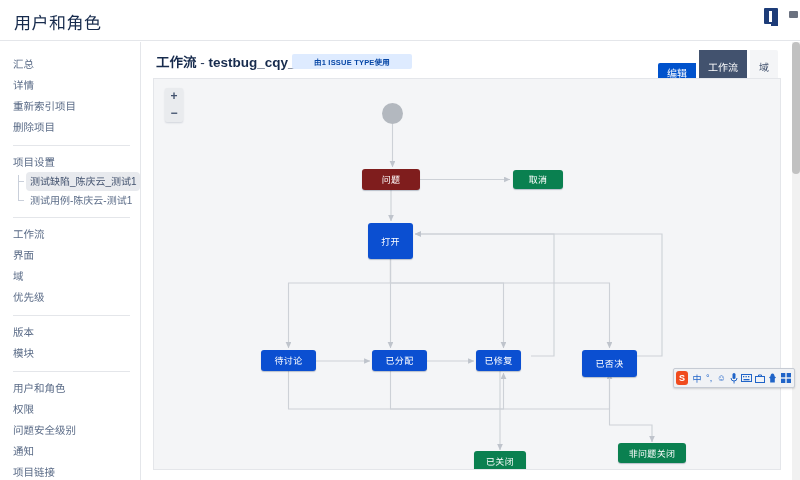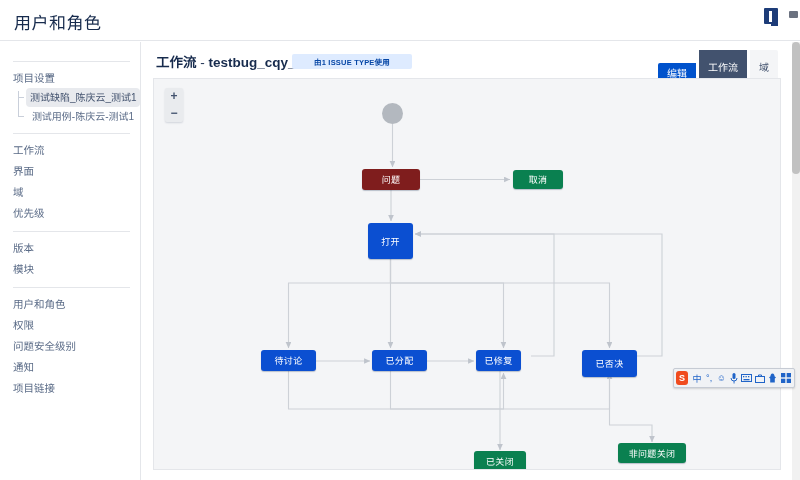--- a/index.html
+++ b/index.html
@@ -80,21 +80,20 @@
     width: 1px; background: #c9cfda;
   }
   .sub-item {
     position: relative;
     font-size: 10px; color: #5a6b87;
     padding: 3px 4px 3px 4px;
     line-height: 13px;
     white-space: nowrap;
     cursor: pointer;
     border-radius: 4px;
-    text-align: center;
   }
   .sub-item::before {
     content: ""; position: absolute;
     left: -8px; top: 9px; width: 6px; height: 1px;
     background: #c9cfda;
   }
   .sub-item.selected { background: #e8eaee; color: #42526e; }
 
   
   .main {
@@ -210,20 +209,26 @@
 </head>
 <body>
 
 <div class="topbar">
   <div class="page-title">用户和角色</div>
   <div class="topbar-icon"></div>
   <div class="printer-icon"></div>
 </div>
 
 <div class="sidebar">
+  <div>
+    <div class="nav-item">汇总</div>
+    <div class="nav-item">详情</div>
+    <div class="nav-item">重新索引项目</div>
+    <div class="nav-item">删除项目</div>
+  </div>
 
   <div class="nav-divider"></div>
 
   <div>
     <div class="nav-section-title">项目设置</div>
     <div class="sub-list">
       <div class="sub-item selected">测试缺陷_陈庆云_测试1</div>
       <div class="sub-item">测试用例-陈庆云-测试1</div>
     </div>
   </div>

